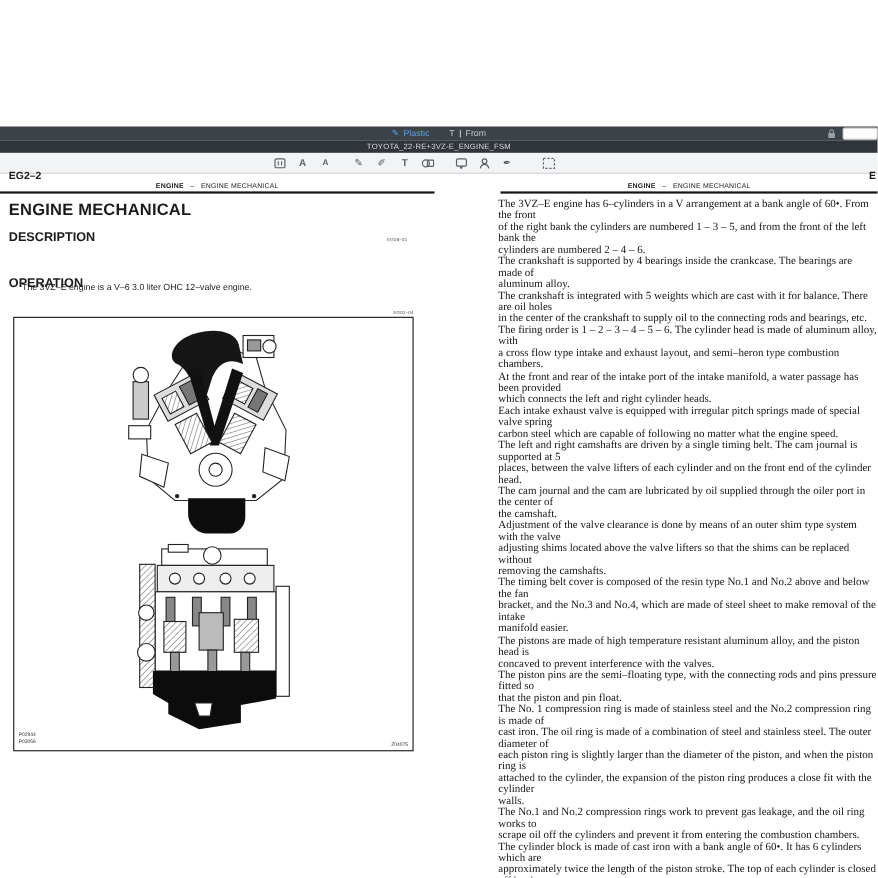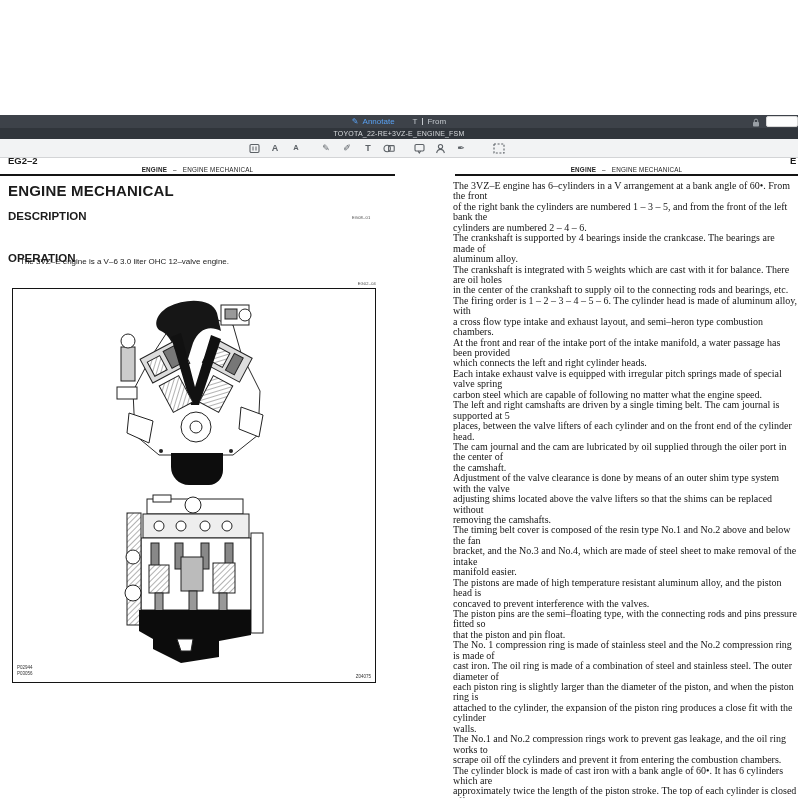--- a/index.html
+++ b/index.html
@@ -59,21 +59,21 @@
   }
 </style>
 </head>
 <body>
 
 <div class="screen">
 
   <div class="tabbar">
     <div class="tab active">
       <span class="glyph">✎</span>
-      <span>Annotate</span>
+      <span>Plastic</span>
     </div>
     <div class="tab inactive">
       <span class="glyph">T</span>
         <span class="edit-caret"></span>
       <span>From</span>
     </div>
     <div class="tabbar-right">
       <span>
         <svg width="8" height="9" viewBox="0 0 8 9">
             <rect x="1" y="4" width="6" height="4.5" rx="0.8" fill="#9aa0a6"></rect>

